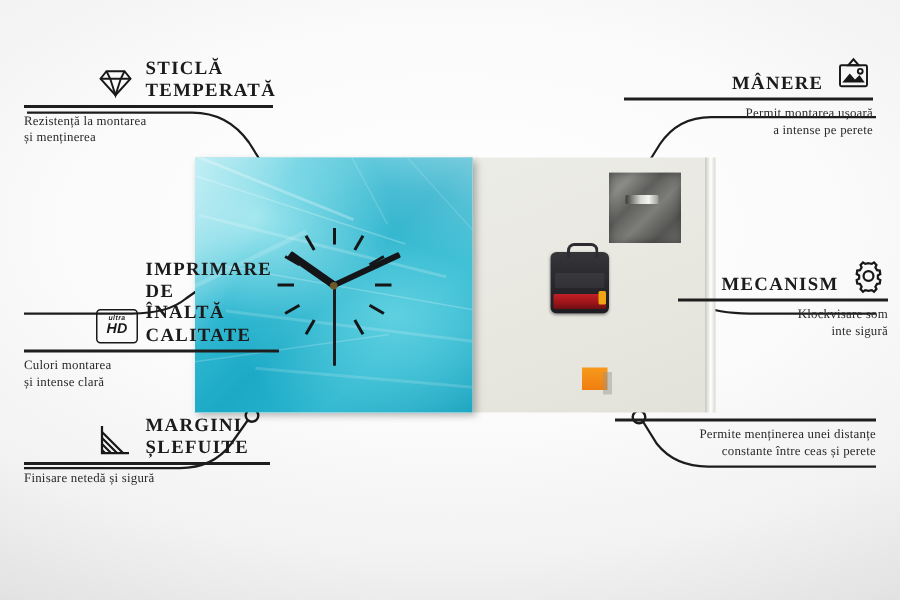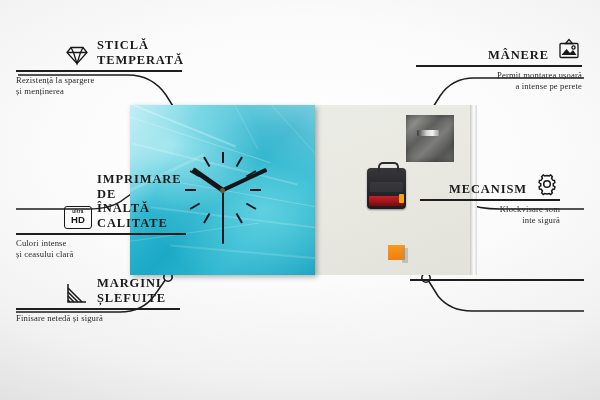--- a/index.html
+++ b/index.html
@@ -122,20 +122,21 @@
   .right .co-head{justify-content:flex-end;}
   .right .co-title{text-align:right;}
   .right .co-sub{text-align:right;}
 
   .ico{flex:0 0 auto;width:26px;height:24px;position:relative;color:#181818;}
   .ico svg{display:block;width:100%;height:100%;}
   .hd-badge{
     width:26px;height:21px;border:1.6px solid #181818;border-radius:3px;
     display:flex;flex-direction:column;align-items:center;justify-content:center;
     line-height:1;
+    font-style:italic;
   }
   .hd-badge .u{font-size:4.6px;font-weight:700;letter-spacing:.3px;
     font-family:"Liberation Sans",sans-serif;}
   .hd-badge .h{font-size:9.5px;font-weight:700;letter-spacing:.2px;
     font-family:"Liberation Sans",sans-serif;margin-top:.5px;}
 
   svg.leaders{position:absolute;left:0;top:0;width:600px;height:400px;pointer-events:none;}
 </style>
 </head>
 <body>
@@ -221,42 +222,42 @@
           <path d="M3 9.5 H23 M7 4.5 L9.5 9.5 L13 20.5 L16.5 9.5 L19 4.5"></path>
         </svg>
       </span>
       <span class="co-title">
         <span>STICLĂ</span><br>
         <span>TEMPERATĂ</span>
       </span>
     </div>
     <div class="co-rule" style="width:166px"></div>
     <div class="co-sub">
-      <span>Rezistență la spargere</span><br>
+      <span>Rezistență la montarea</span><br>
       <span>și menținerea</span>
     </div>
   </div>
 
   <div class="callout left" style="left:16px;top:172px;width:182px;">
     <div class="co-head">
       <span class="ico">
         <span class="hd-badge">
           <span class="u">ultra</span>
           <span class="h">HD</span>
         </span>
       </span>
       <span class="co-title">
         <span>IMPRIMARE DE</span><br>
         <span>ÎNALTĂ CALITATE</span>
       </span>
     </div>
     <div class="co-rule" style="width:170px"></div>
     <div class="co-sub">
-      <span>Culori intense</span><br>
-      <span>și ceasului clară</span>
+      <span>Culori montarea</span><br>
+      <span>și intense clară</span>
     </div>
   </div>
 
   <div class="callout left" style="left:16px;top:276px;width:172px;">
     <div class="co-head">
       <span class="ico">
         <svg viewBox="0 0 26 24" fill="none" stroke="currentColor" stroke-width="1.5">
           <path d="M4 3 L4 21 L22 21"></path>
           <path d="M4 7 L18 21 M4 11 L14 21 M4 15 L10 21 M4 19 L6 21"></path>
         </svg>
@@ -286,36 +287,40 @@
         </svg>
       </span>
     </div>
     <div class="co-rule" style="width:166px;margin-left:auto"></div>
     <div class="co-sub">
       <span>Permit montarea ușoară</span><br>
       <span>a intense pe perete</span>
     </div>
   </div>
 
-  <div class="callout right" style="left:420px;top:172px;width:140px;">
+  <div class="callout right" style="left:452px;top:172px;width:140px;">
     <div class="co-head">
       <span class="co-title">
         <span>MECANISM</span><br>
       </span>
       <span class="ico">
         <svg viewBox="0 0 26 24" fill="none" stroke="currentColor" stroke-width="1.5">
           <path d="M13 3.5 l2.2 .45 1.5-1.0 1.6 1.7 -.7 1.6 1.1 1.9 1.8 .25 .35 2.3 -1.6 .9 0 2.2 1.6 .9 -.35 2.3 -1.8 .25 -1.1 1.9 .7 1.6 -1.6 1.7 -1.5-1.0 -2.2 .45 -2.2-.45 -1.5 1.0 -1.6-1.7 .7-1.6 -1.1-1.9 -1.8-.25 -.35-2.3 1.6-.9 0-2.2 -1.6-.9 .35-2.3 1.8-.25 1.1-1.9 -.7-1.6 1.6-1.7 1.5 1.0 Z"></path>
           <circle cx="13" cy="12" r="3.3"></circle>
         </svg>
       </span>
     </div>
     <div class="co-rule" style="width:140px;margin-left:auto"></div>
     <div class="co-sub">
       <span>Klockvisare som</span><br>
       <span>inte sigură</span>
     </div>
   </div>
 
   <div class="callout right" style="left:410px;top:276px;width:174px;">
     <div class="co-rule" style="width:174px;margin-left:auto"></div>
+    <div class="co-sub">
+      <span>Permite menținerea unei distanțe</span><br>
+      <span>constante între ceas și perete</span>
+    </div>
   </div>
 
 </div>
 
 </body></html>

